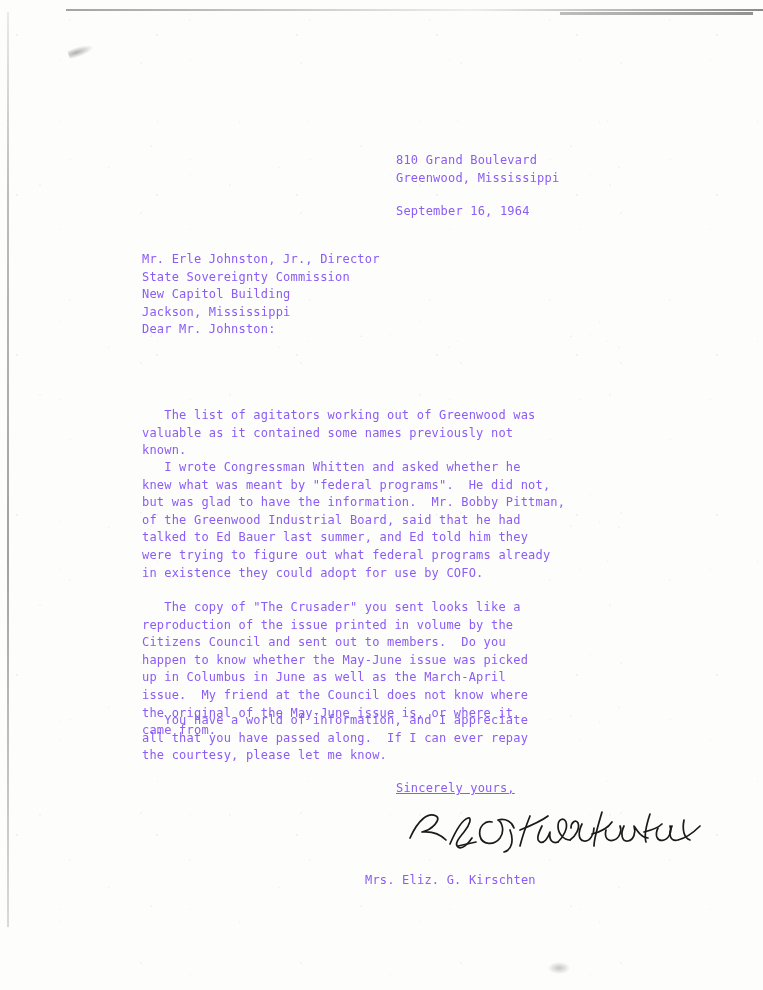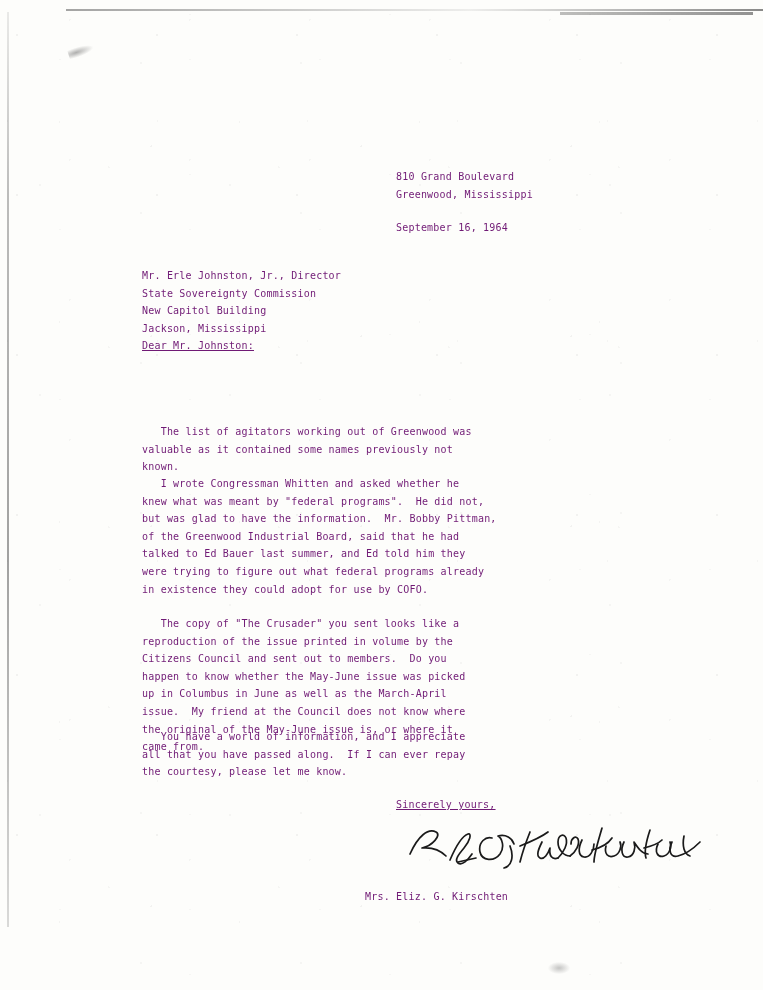--- a/index.html
+++ b/index.html
@@ -80,34 +80,33 @@
   .smudge-b {
     position: absolute;
     left: 548px; top: 962px;
     width: 22px; height: 12px;
     background: radial-gradient(ellipse at 50% 50%, rgba(90,90,90,0.35), rgba(255,255,255,0) 72%);
   }
 
   .letter {
     position: absolute;
     inset: 0;
-    color: #701a75;
-    font-size: 10px;
+    color: #8b5cf6;
+    font-size: 12px;
     line-height: 17.6px;
     letter-spacing: 0.2px;
-    margin-top: 16px;
   }
   .blk {
     position: absolute;
     white-space: pre;
   }
   .addr-block   { left: 396px; top: 152px; }
   .date-block   { left: 396px; top: 203px; }
   .inside-addr  { left: 142px; top: 251px; }
-  .salutation   { left: 142px; top: 321px; text-decoration: underline; }
+  .salutation   { left: 142px; top: 321px; }
   .para         { left: 142px; }
   .p1 { top: 355px; }
   .p2 { top: 407px; }
   .p3 { top: 459px; }
   .p4 { top: 599px; }
   .p5 { top: 712px; }
   .closing      { left: 396px; top: 780px; text-decoration: underline; }
   .signer       { left: 365px; top: 872px; }
 
   .sig {

